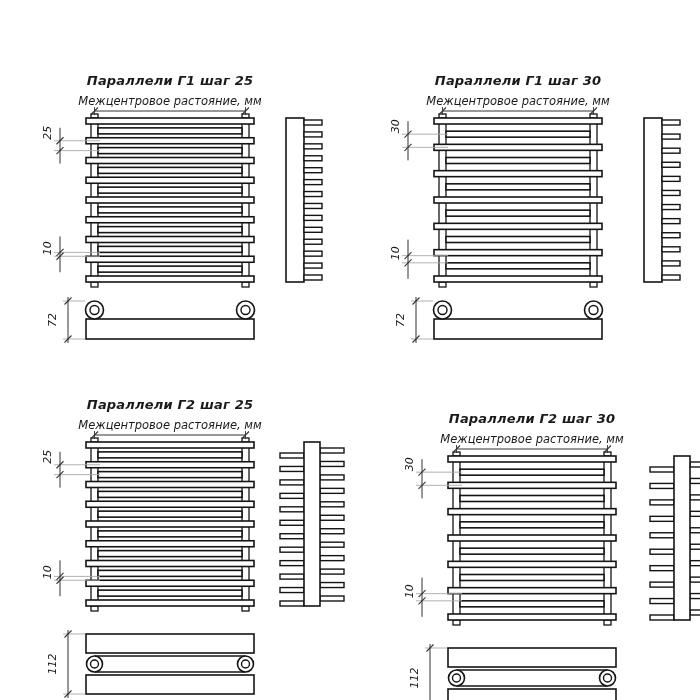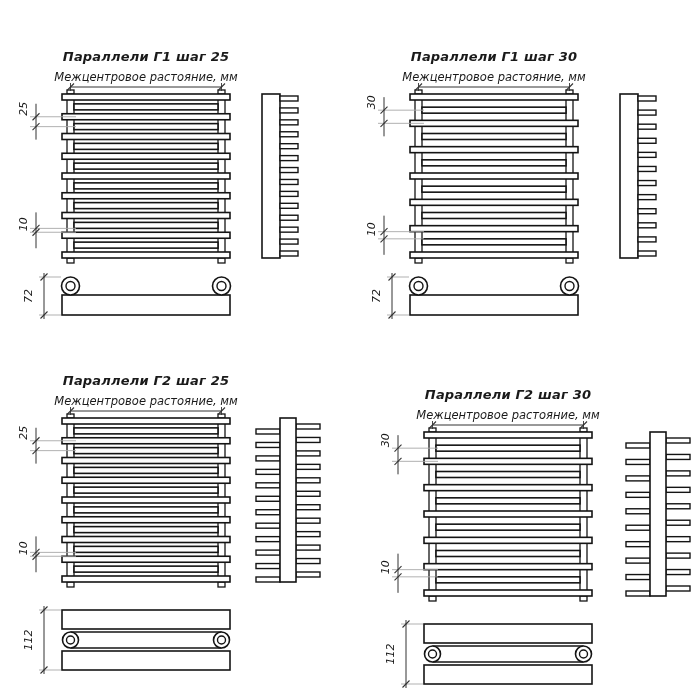--- a/index.html
+++ b/index.html
@@ -1,20 +1,20 @@
 <!DOCTYPE html>
 <html><head>
 <meta charset="utf-8">
 <style>
   html,body{margin:0;padding:0;background:#ffffff;}
   .sheet{
     position:relative;width:700px;height:700px;background:#ffffff;overflow:hidden;
     font-family:"DejaVu Sans",sans-serif;
   }
-  .panel{position:absolute;width:350px;height:350px;margin:0;padding:4px;}
+  .panel{position:absolute;width:350px;height:350px;margin:16px;padding:12px;}
   .panel svg{display:block;width:350px;height:350px;}
   #panel0{left:0;top:0;}   #panel1{left:336px;top:0;}
   #panel2{left:0;top:350px;}#panel3{left:350px;top:364px;text-align:center;}
   text{fill:#1a1a1a;font-style:italic;}
   .title{font-size:13px;font-weight:bold;letter-spacing:.2px;}
   .subtitle{font-size:11.5px;}
   .dim{font-size:11px;}
 </style>
 </head>
 <body>

